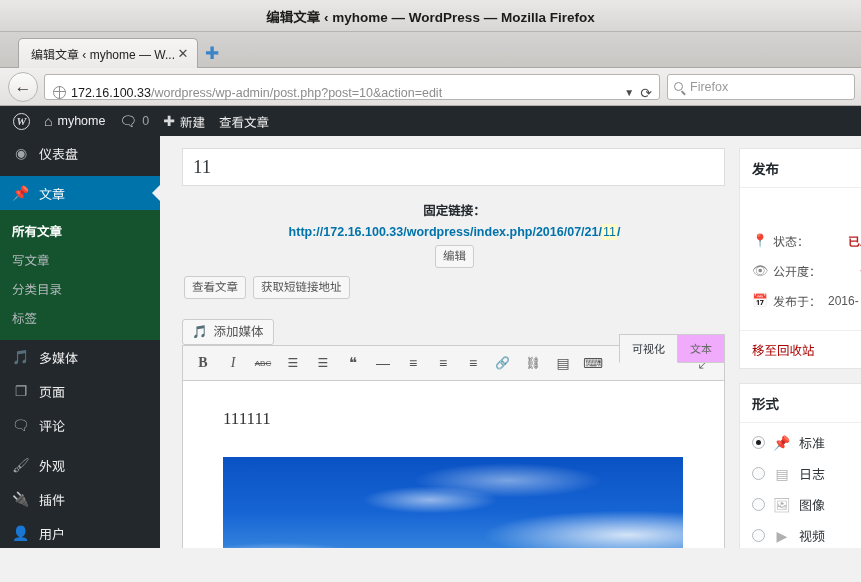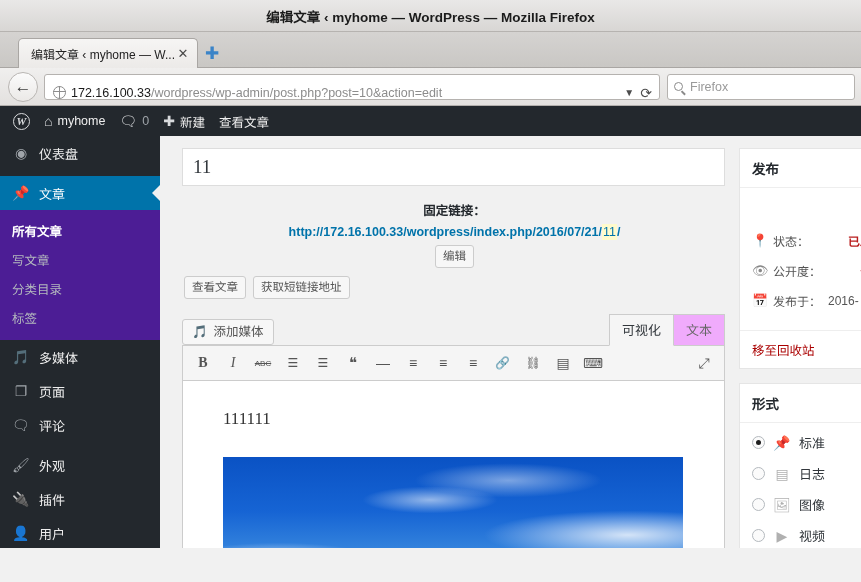--- a/index.html
+++ b/index.html
@@ -164,21 +164,21 @@
   .menu-top .mi { width: 18px; text-align:center; color:#a0a5aa; font-size: 14px; }
   .menu-top .mlabel { color: #eee; }
   .menu-top.current { background: #0073aa; }
   .menu-top.current .mi, .menu-top.current .mlabel { color: #fff; }
   .menu-top.current:after {
     content:""; position: absolute; right: 0; top: 50%;
     margin-top: -8px;
     border-style: solid; border-width: 8px 8px 8px 0;
     border-color: transparent #f1f1f1 transparent transparent;
   }
-  .submenu { background: #4c1d95; padding: 6px 0 8px 0; }
+  .submenu { background: #14532d; padding: 6px 0 8px 0; }
   .submenu div {
     padding: 5px 0 5px 12px; color: #b4b9be; font-size: 12.5px;
     cursor: pointer;
   }
   .submenu div.cur { color: #fff; font-weight: bold; }
   .menu-sep { height: 6px; }
 
   
   .wp-content {
     flex: 1 1 auto; background: #f1f1f1;
@@ -222,23 +222,23 @@
     height: 32px;
   }
   .add-media {
     display: flex; align-items: center; gap: 6px;
     background: #f7f7f7; border: 1px solid #ccc; border-radius: 3px;
     padding: 3px 9px; font-size: 12.5px; color: #555; cursor: pointer;
     line-height: 18px;
   }
   .editor-tabs { display: flex; align-items: flex-end; }
   .ed-tab {
-    font-size: 13px; padding: 5px 12px 6px 12px;
+    font-size: 11px; padding: 5px 12px 6px 12px;
     border: 1px solid #ccc; cursor: pointer;
-    position: relative; top: 1px;
+    position: relative; top: 18px;
   }
   .ed-tab.active { background: #f5f5f5; border-bottom-color: #f5f5f5; color:#32373c;}
   .ed-tab.inactive { background: #f0abfc; border-left: none; color:#666; }
 
   .mce-toolbar {
     background: #f5f5f5;
     border: 1px solid #ccc;
     height: 36px;
     display: flex; align-items: center;
     padding: 0 6px;

